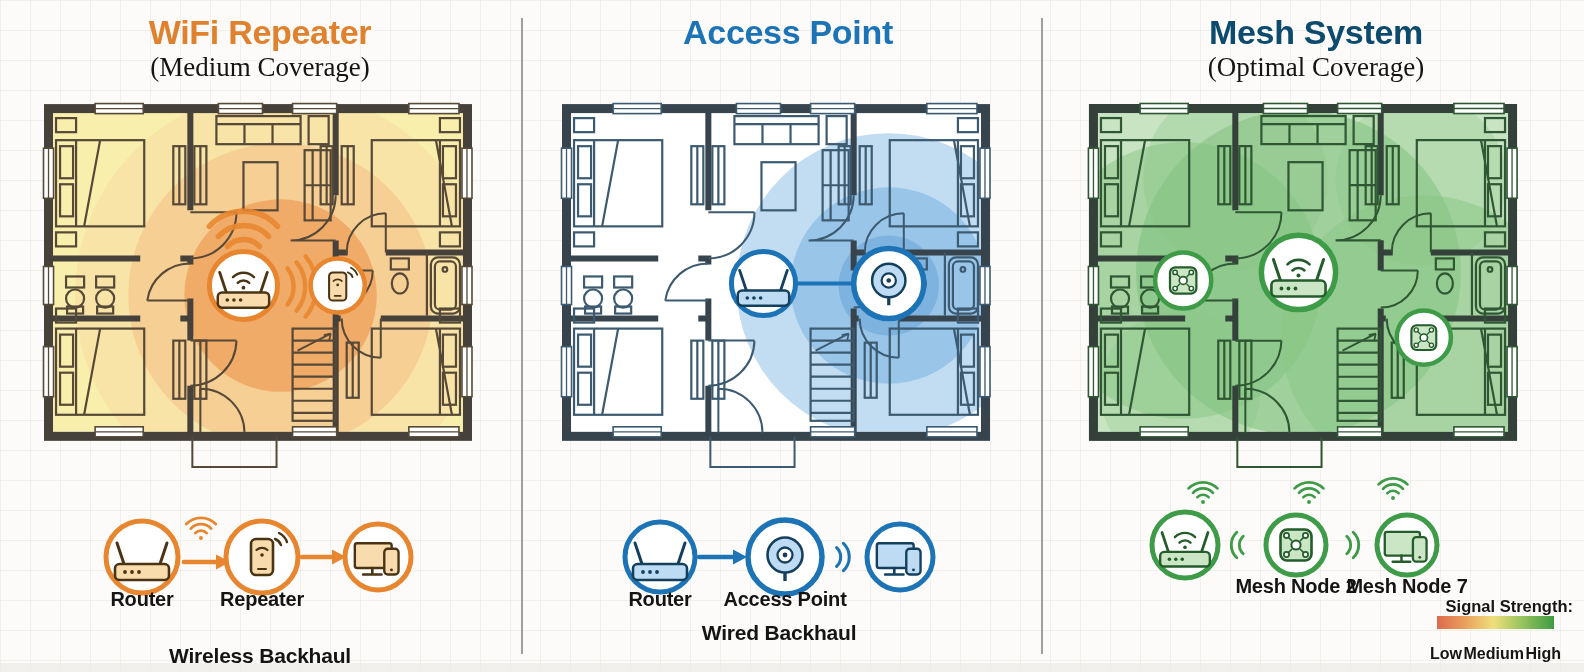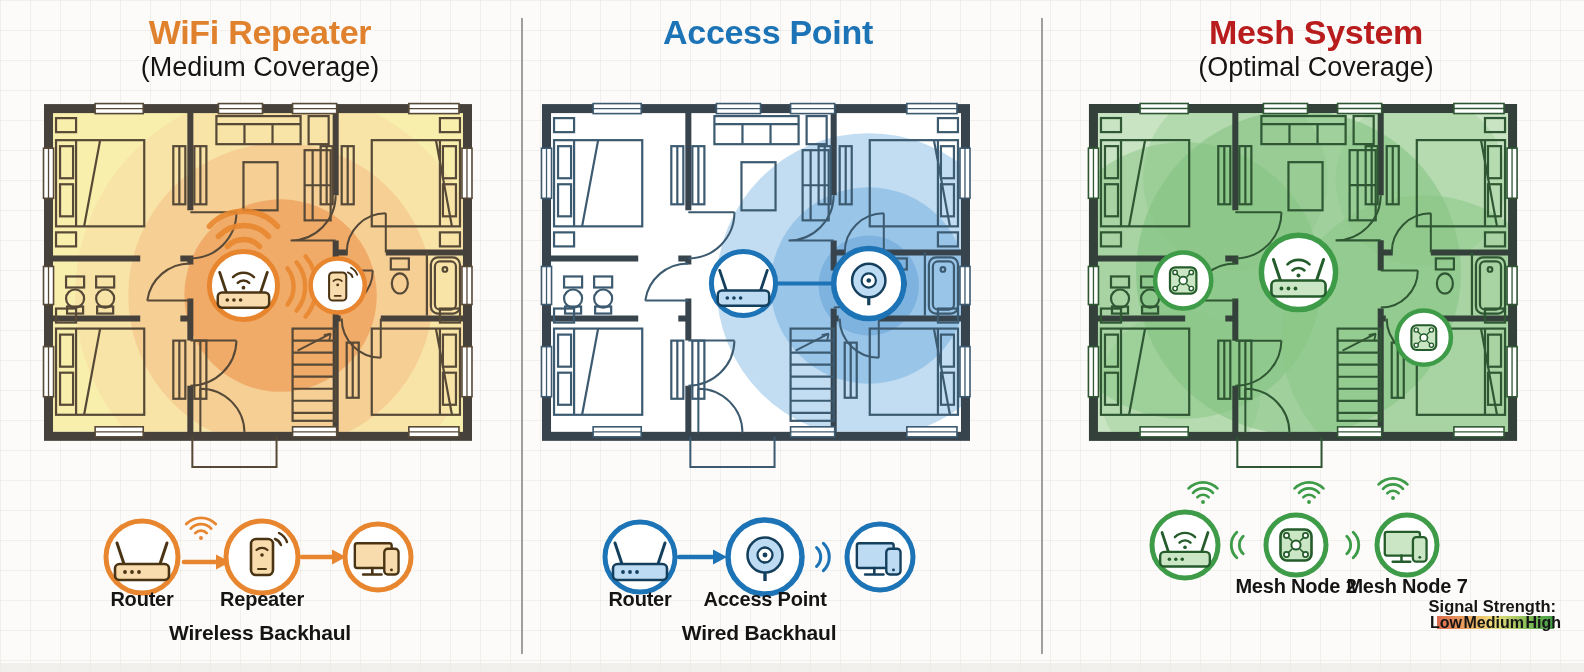--- a/index.html
+++ b/index.html
@@ -14,39 +14,39 @@
     color:#151515;
     overflow:hidden;
   }
   .stage{ position:relative; width:1584px; height:672px; }
   .divider{ position:absolute; top:18px; height:636px; width:2px; background:#9f9f9f; }
   #div1{ left:521px; } #div2{ left:1041px; }
   .bottom-strip{ position:absolute; left:0; bottom:0; width:1584px; height:9px; background:#edebe7; opacity:.7; }
 
   .panel{ position:absolute; top:0; width:520px; height:672px; }
   #panel-1{ left:0;    --acc:#E8862F; --ink:#4a3413; --fill:#F8DCAD; --wall:#46413a; --line:#564937; }
-  #panel-2{ left:508px;--acc:#1C73B5; --ink:#14405e; --fill:#BDDBF2; --wall:#37444d; --line:#3c5a70; }
+  #panel-2{ left:528px;--acc:#1C73B5; --ink:#14405e; --fill:#BDDBF2; --wall:#37444d; --line:#3c5a70; }
   #panel-3{ left:1056px;--acc:#3E9B47; --ink:#245c2b; --fill:#CBE6C4; --wall:#34413a; --line:#2f5733; }
 
   .hdr{ position:absolute; top:14px; left:0; width:100%; text-align:center; line-height:1.08; }
   .hdr .title{ font-size:34px; font-weight:bold; letter-spacing:-.3px; }
-  #panel-1 .title{ color:#E0812D; } #panel-2 .title{ color:#1C73B5; } #panel-3 .title{ color:#b91c1c; }
-  .hdr .subtitle{ font-size:27px; font-weight:400; color:#141414; margin-top:2px; }
+  #panel-1 .title{ color:#E0812D; } #panel-2 .title{ color:#1C73B5; } #panel-3 .title{ color:#0c4a6e; }
+  .hdr .subtitle{ font-size:27px; font-weight:400; color:#141414; margin-top:2px;font-family:Liberation Serif, serif; }
 
   .plan{ position:absolute; top:100px; display:block; }
   #panel-1 .plan{ left:40px; } #panel-2 .plan{ left:30px; } #panel-3 .plan{ left:27px; }
 
   .legend-svg{ position:absolute; left:0; }
   .lg-label{ position:absolute; width:150px; text-align:center; font-size:20px; font-weight:bold; color:#141414; line-height:1.15; letter-spacing:-.2px;}
   .backhaul{ position:absolute; width:100%; text-align:center; font-size:21px; font-weight:bold; color:#141414; letter-spacing:-.2px; }
 
-  .sig-title{ position:absolute; top:597px; left:370px; width:130px; text-align:right; font-size:16.5px; font-weight:bold; }
+  .sig-title{ position:absolute; top:597px; left:387px; width:130px; text-align:right; font-size:16.5px; font-weight:bold; }
   .sig-bar{ position:absolute; top:616px; left:381px; width:117px; height:13px;
     background:linear-gradient(90deg,#DC6A4E 0%, #E89B5B 22%, #EFDF7C 48%, #8FC05B 75%, #3E9B43 100%); }
-  .sig-labels{ position:absolute; top:614px; left:374px; width:131px; display:flex; justify-content:space-between; font-size:16px; font-weight:bold; }
+  .sig-labels{ position:absolute; top:645px; left:374px; width:131px; display:flex; justify-content:space-between; font-size:16px; font-weight:bold; }
 </style>
 </head>
 <body>
 
 <div class="stage">
 
 <svg width="0" height="0" style="position:absolute" aria-hidden="true">
   <defs>
 
     <g id="g-router">
@@ -260,21 +260,21 @@
       <polygon points="230,62 216,54.5 216,69.5" fill="var(--acc)"></polygon>
       <circle cx="262" cy="57" r="36" fill="#ffffff" stroke="var(--acc)" stroke-width="5"></circle>
       <use href="#g-repeater" transform="translate(262,57)"></use>
       <path d="M302,57 H334" stroke="var(--acc)" stroke-width="4.6" stroke-linecap="round"></path>
       <polygon points="346,57 332,49.5 332,64.5" fill="var(--acc)"></polygon>
       <circle cx="378" cy="57" r="33" fill="#ffffff" stroke="var(--acc)" stroke-width="5"></circle>
       <use href="#g-devices" transform="translate(376,57) scale(0.92)"></use>
     </svg>
     <div class="lg-label" style="left:67px; top:588px">Router</div>
     <div class="lg-label" style="left:187px; top:588px">Repeater</div>
-    <div class="backhaul" style="top:621px">Wireless Backhaul</div>
+    <div class="backhaul" style="top:644px">Wireless Backhaul</div>
   </section>
 
   <section class="panel" id="panel-2">
     <div class="hdr">
       <div class="title">Access Point</div>
     </div>
 
     <svg class="plan" width="436" height="376" viewBox="0 0 435 375">
       <clipPath id="clip-p2">
           <rect x="13" y="13" width="409" height="318"></rect>

